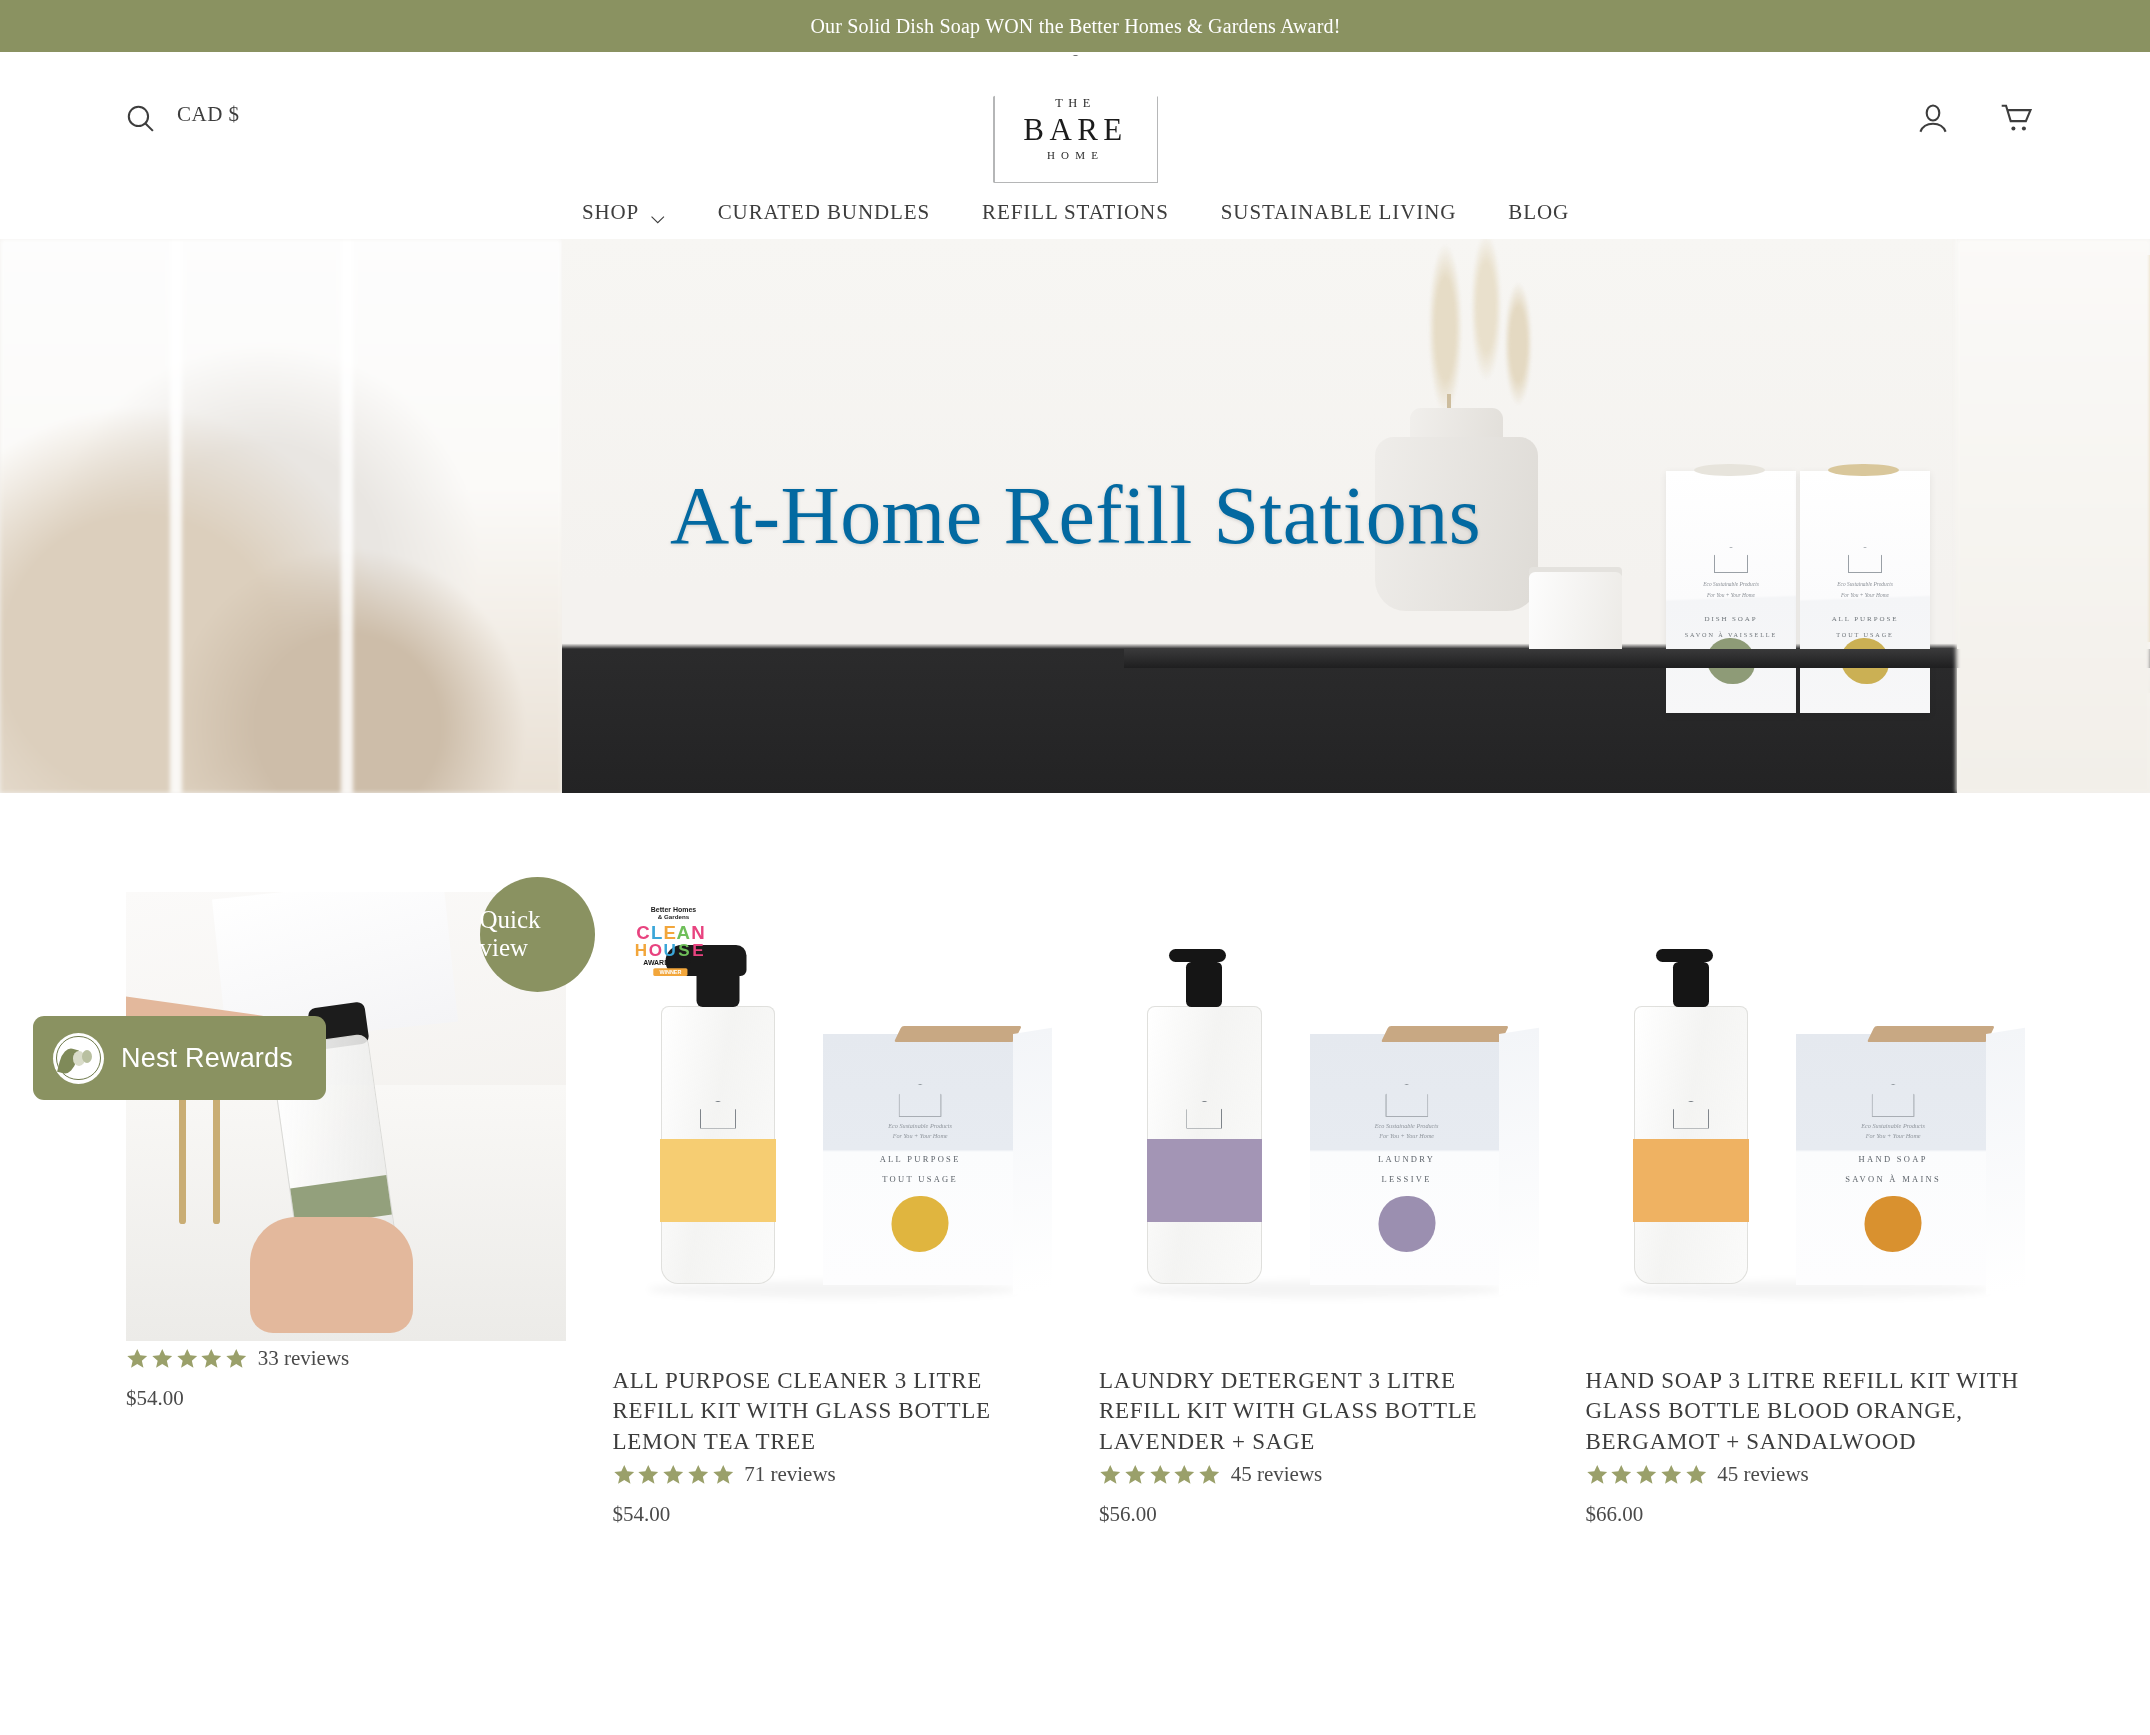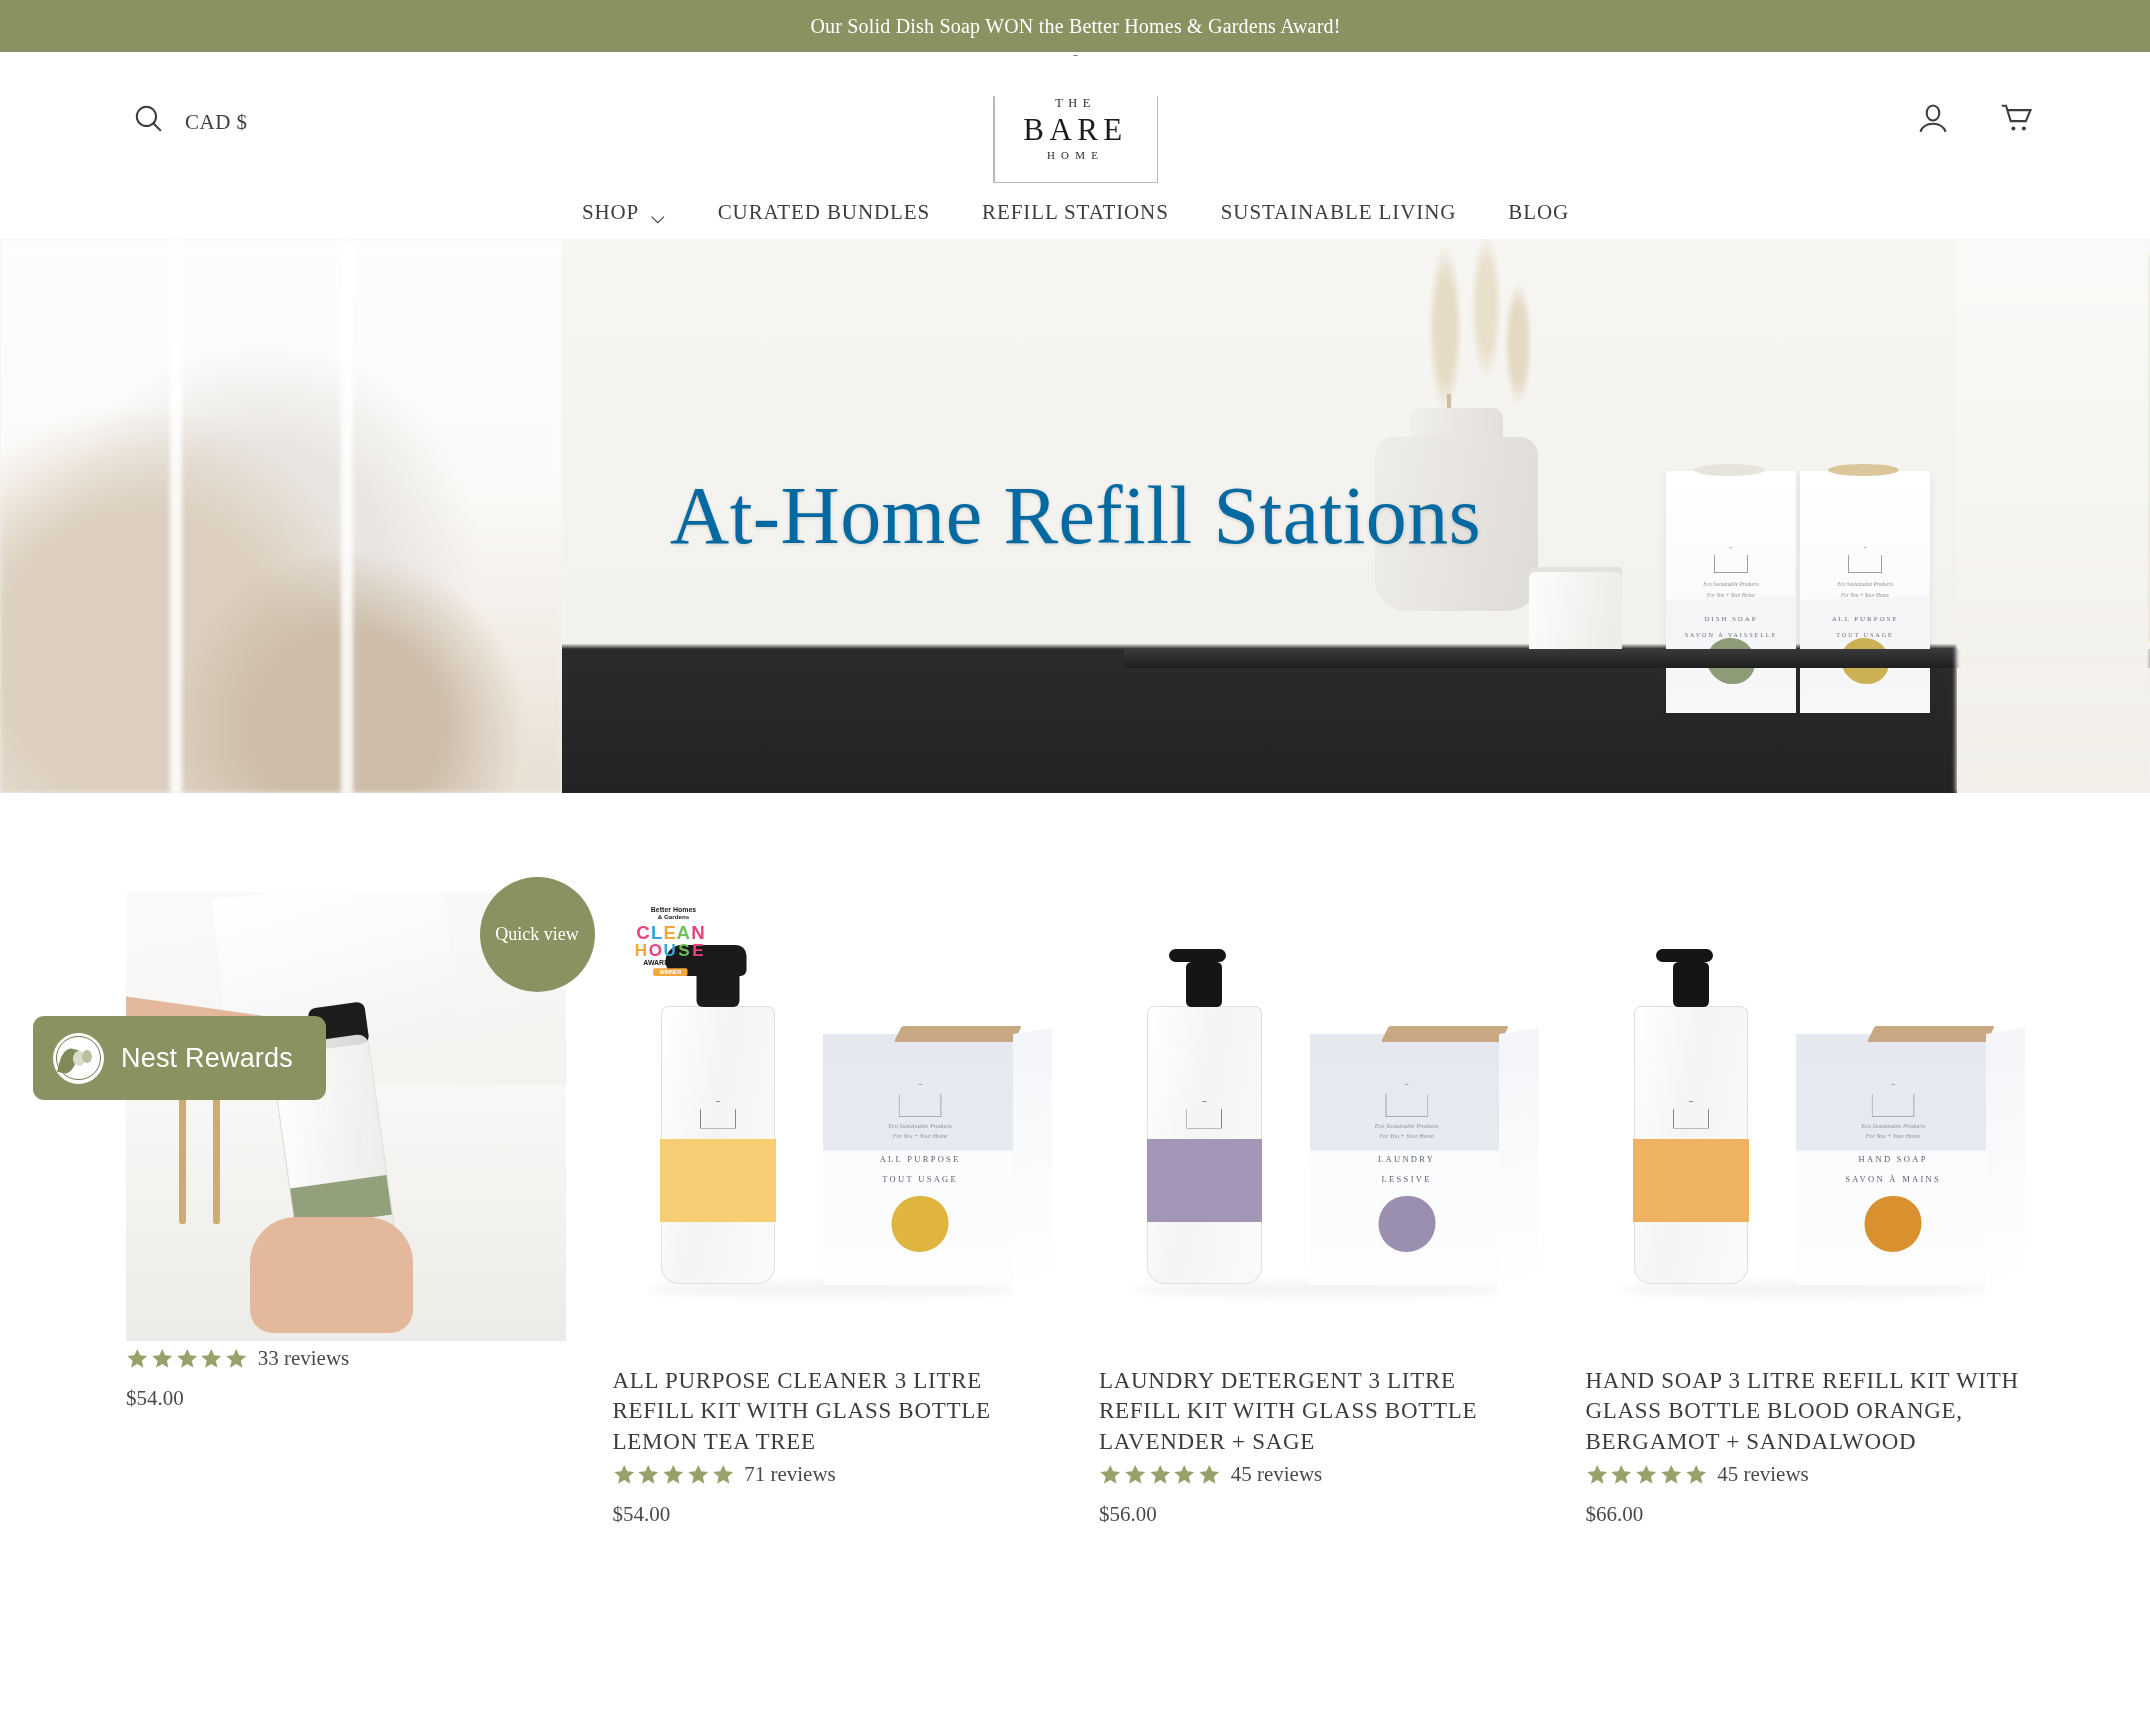--- a/index.html
+++ b/index.html
@@ -28,23 +28,23 @@
   
   .header {
     height: 133px;
     background: #fff;
     position: relative;
     display: flex;
     align-items: center;
   }
   .header-left {
     position: absolute;
-    left: 132px;
+    left: 124px;
     display: flex;
-    align-items: flex-end;
+    align-items: flex-start;
     gap: 20px;
   }
   .search-icon { width: 33px; height: 33px; display: block; }
   .currency {
     font-size: 21px;
     color: #3d3d3d;
     letter-spacing: 0.5px;
   }
   .logo-wrap {
     position: absolute;
@@ -347,21 +347,21 @@
   .award {
     left: 4%; top: 11px; width: 87px; height: 73px;
   }
 
   .badge-quickview {
     position: absolute;
     width: 115px; height: 115px;
     border-radius: 50%;
     background: #8a9261;
     display: flex; align-items: center; justify-content: center;
-    color: #fff; font-size: 18px;
+    color: #fff; font-size: 25px;
     top: -15.5px; right: -29px;
     z-index: 6;
   }
   .card-title {
     margin-top: 25px;
     font-size: 23px;
     line-height: 1.32;
     letter-spacing: 0.7px;
     color: #3d3d3d;
     text-transform: uppercase;

